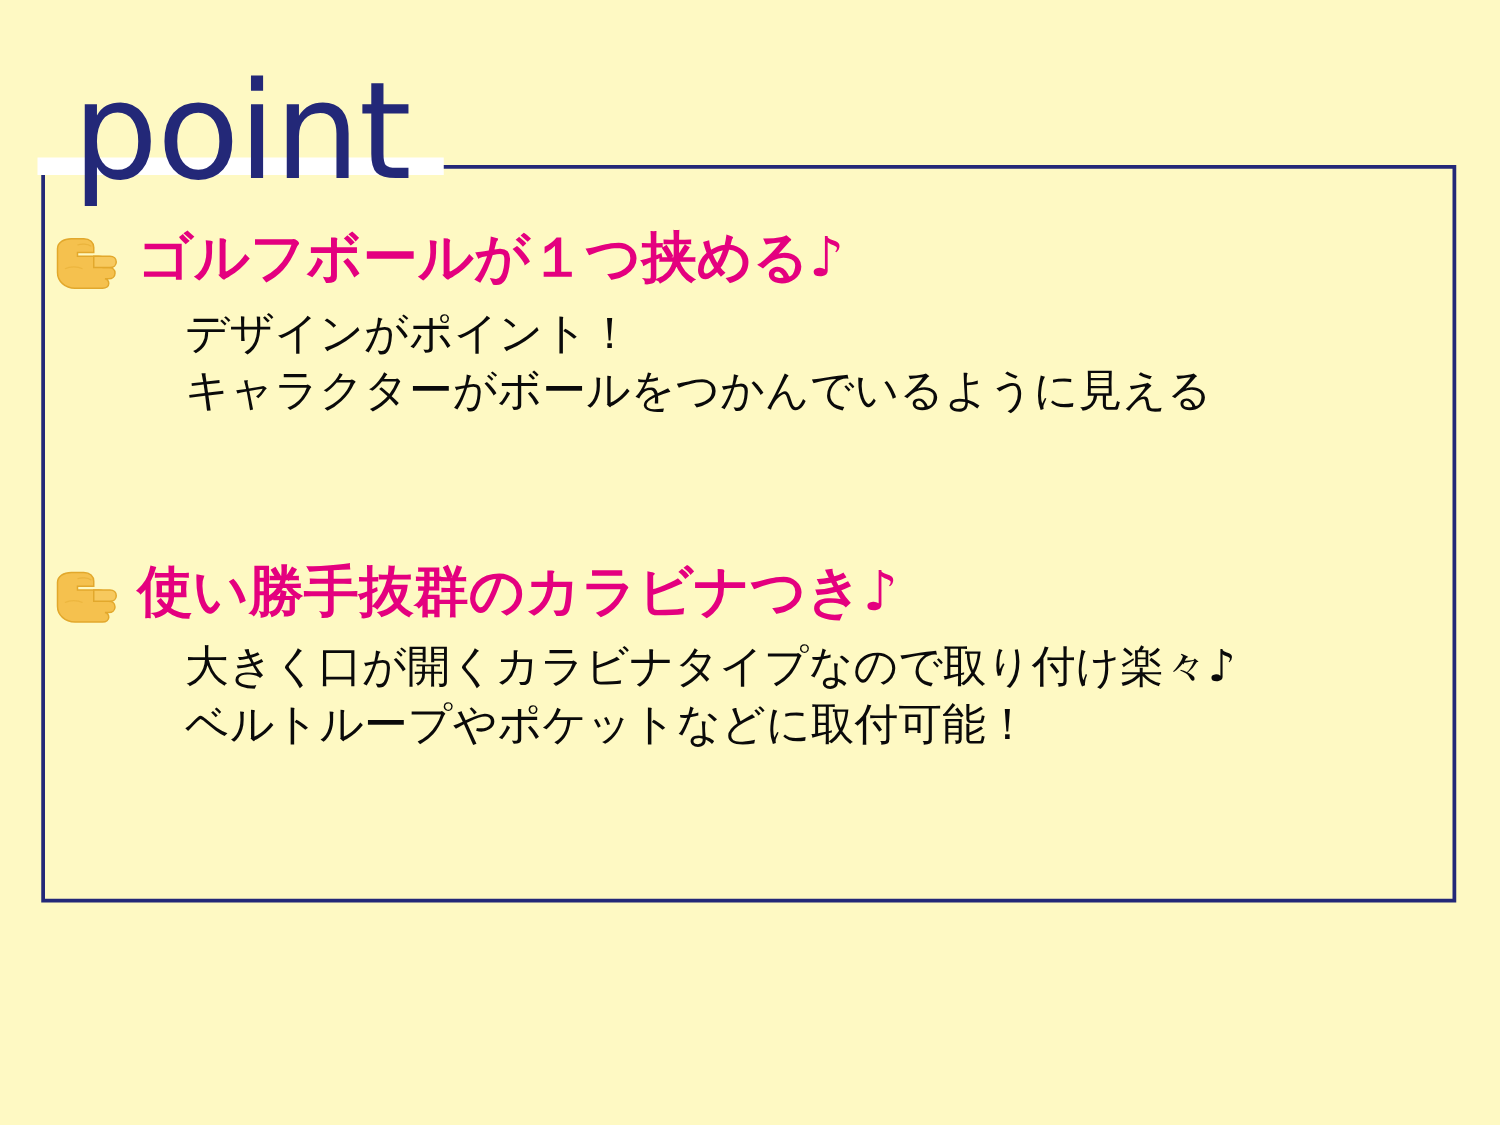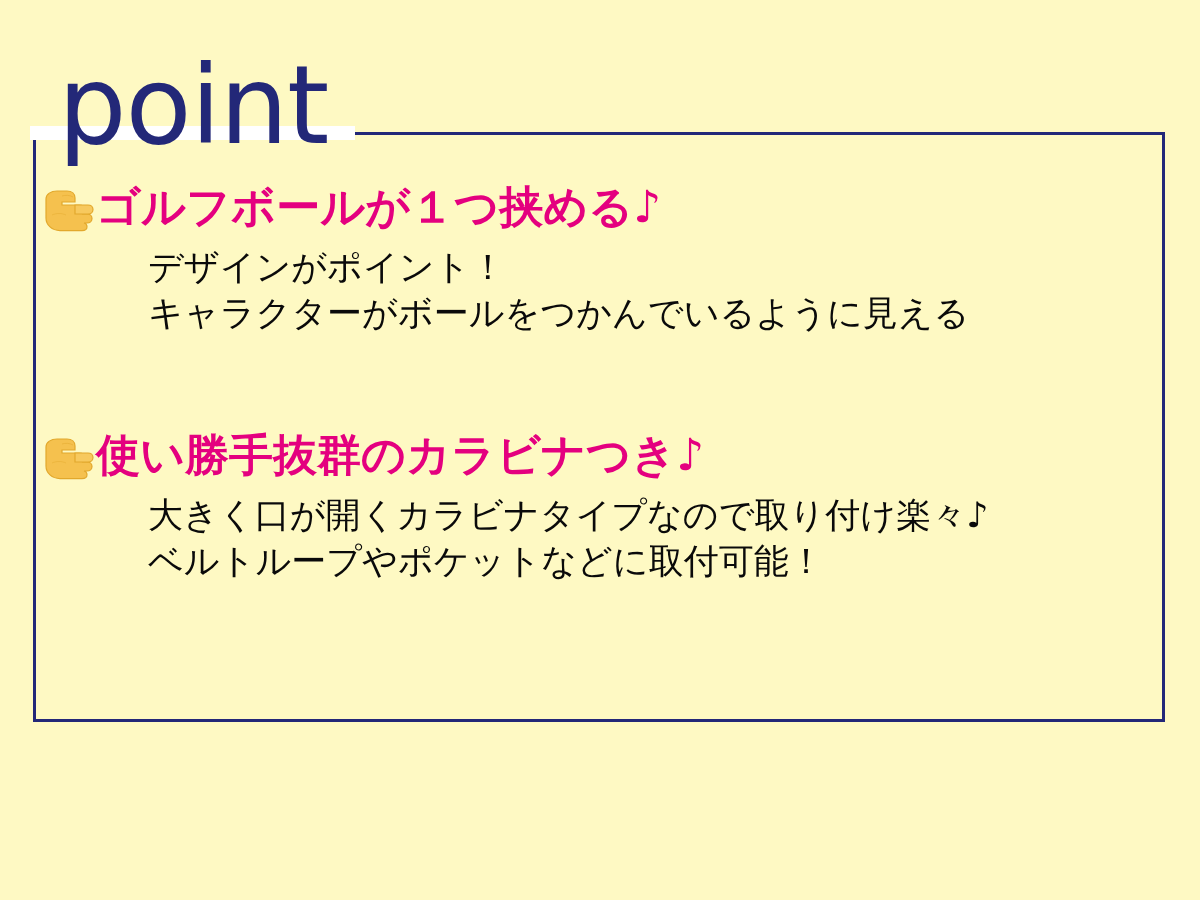--- a/index.html
+++ b/index.html
@@ -65,25 +65,26 @@
     left: 40px;
     top: 175px;
     width: 1120px;
   }
 
   .point-block {
     position: absolute;
     width: 1120px;
   }
   .point-block.block-1 { top: 8px; }
-  .point-block.block-2 { top: 256px; }
+  .point-block.block-2 { top: 275px; }
 
   .headline-row {
     display: flex;
     align-items: center;
+    gap: 14px;
     white-space: nowrap;
   }
 
   .hand-icon {
     display: inline-block;
     width: 56px;
     height: 48px;
     flex: 0 0 auto;
     position: relative;
     top: 2px;

